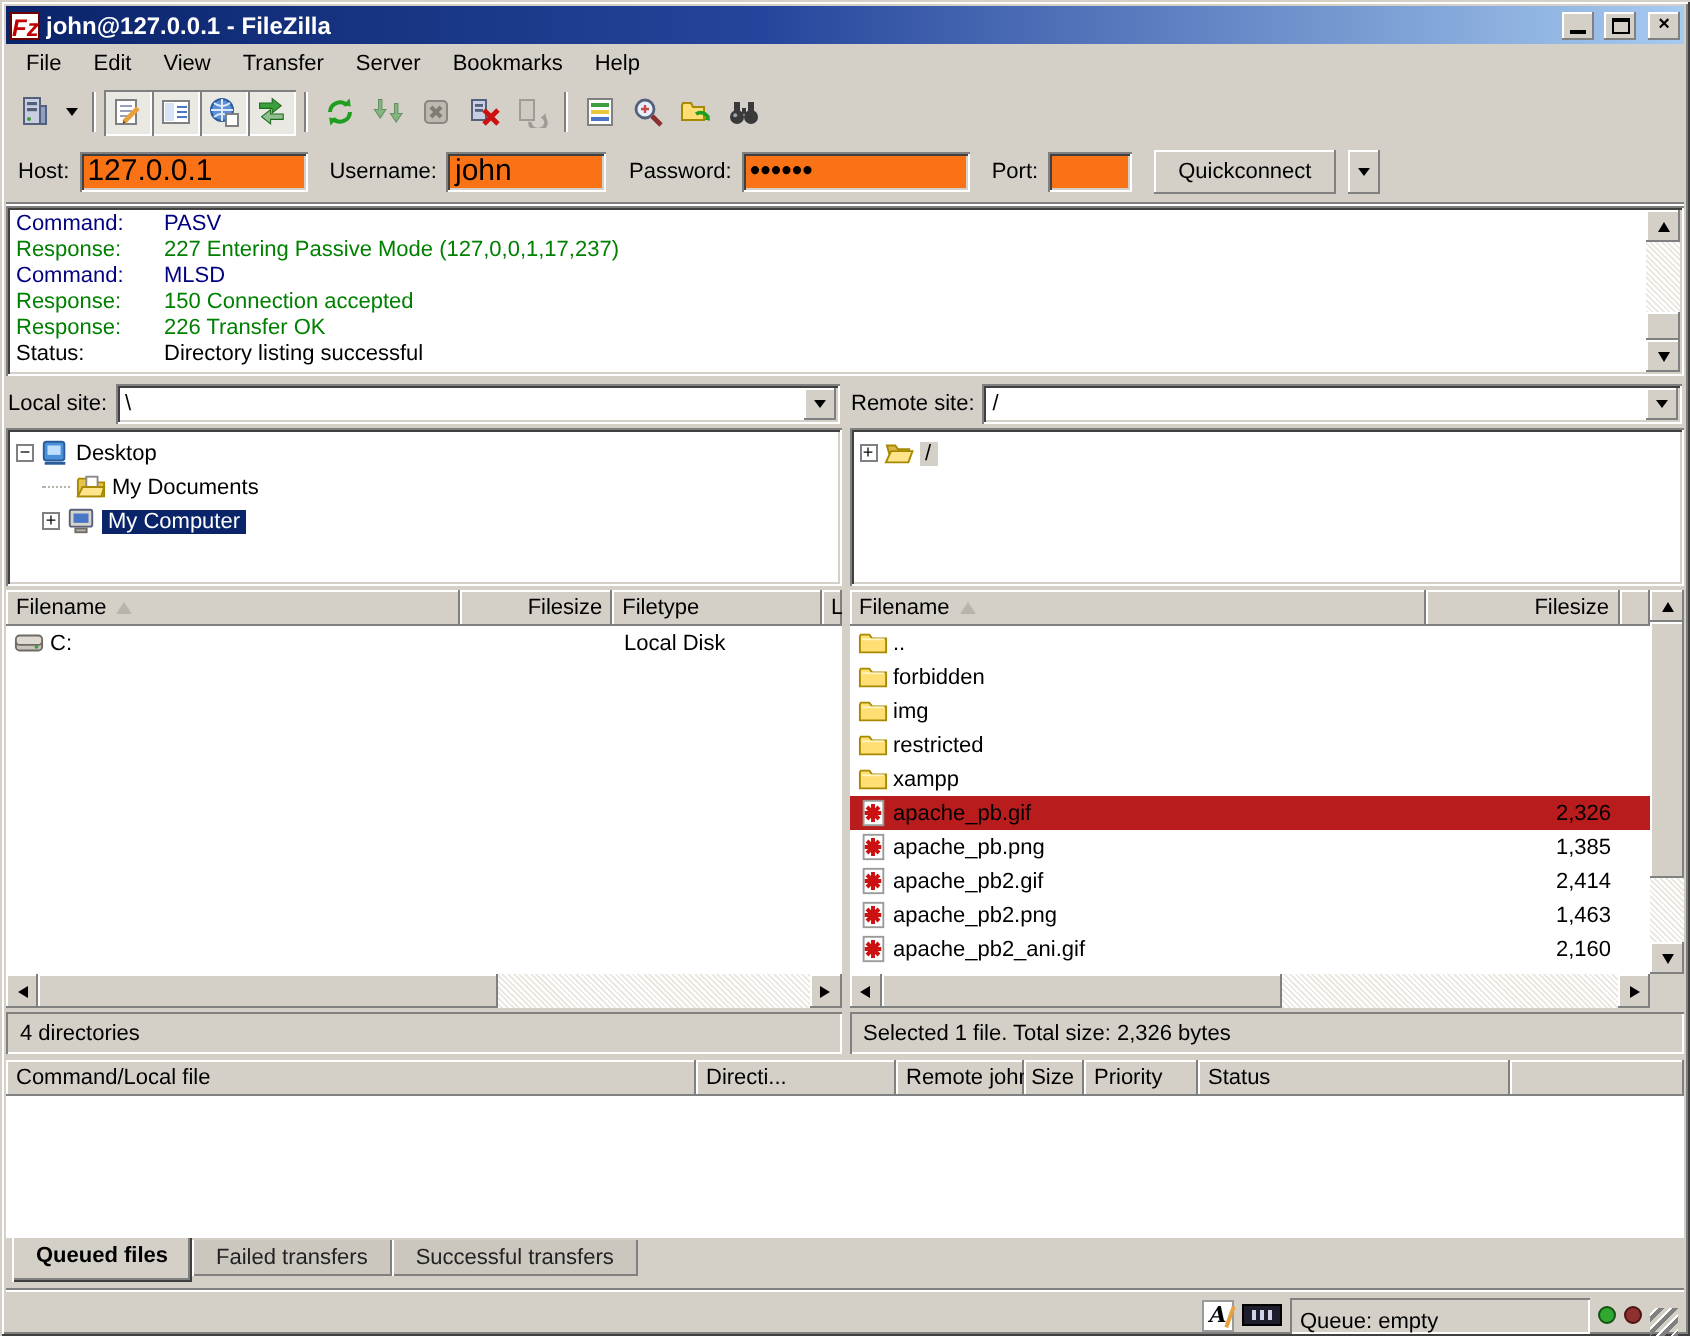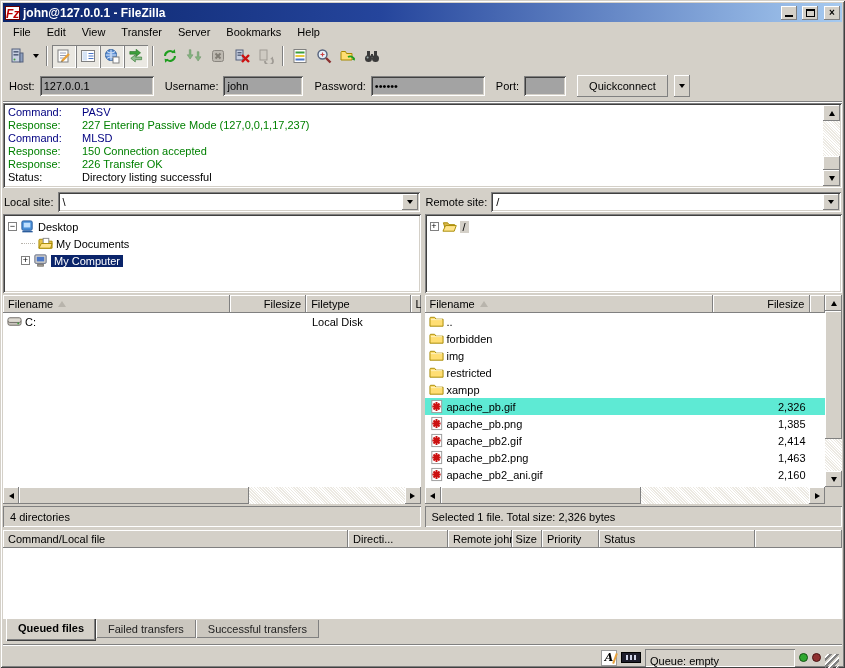--- a/index.html
+++ b/index.html
@@ -35,22 +35,22 @@
   .tb-btn{ width:24px; height:23px; display:flex; align-items:center; justify-content:center;}
   .tb-drop{ width:13px; height:23px; display:flex; align-items:center; justify-content:center;}
   .tb-btn.toggled{ box-shadow: inset 1px 1px 0 #808080, inset -1px -1px 0 #fff; background:#EAE8E2;}
   .tb-sep{ width:2px; height:20px; border-left:1px solid #808080; border-right:1px solid #fff; margin:0 4px;}
   .tri-down-s{ width:0;height:0;border-left:3px solid transparent;border-right:3px solid transparent;border-top:4px solid #000;}
 
   
   .quickbar{ height:32px; flex:0 0 32px; display:flex; align-items:center; padding:0 6px; gap:5px;
      border-bottom:1px solid #808080; box-shadow:0 1px 0 #fff;}
   .qc-label{ white-space:nowrap;}
-  .qc-input{ height:20px; background:#a3a3a3; border:none; outline:none; padding:3px 4px;
-    font-family:"Liberation Sans",sans-serif; font-size:11px;
+  .qc-input{ height:20px; background:#f97316; border:none; outline:none; padding:3px 4px;
+    font-family:"Liberation Sans",sans-serif; font-size:15px;
     box-shadow: inset 1px 1px 0 #808080, inset -1px -1px 0 #FFFFFF, inset 2px 2px 0 #404040, inset -2px -2px 0 #D4D0C8;}
   .qc-btn{ height:22px; padding:0 12px; font-family:"Liberation Sans",sans-serif; font-size:11px; border:none; background:#D4D0C8;}
   .qc-dropbtn{ width:16px; height:22px; display:flex;align-items:center;justify-content:center; margin-left:1px;}
 
   
   .logpane{ height:85px; flex:0 0 85px; position:relative; padding:3px 22px 3px 5px; overflow:hidden; margin-top:1px;}
   .log-line{ height:13px; line-height:13px; white-space:nowrap;}
   .log-label{ display:inline-block; width:74px;}
 
   
@@ -84,21 +84,21 @@
   .sel-inactive{ background:#D4D0C8; padding:0 3px;}
 
   .listwrap{ flex:1; min-height:0; display:flex; margin-top:2px; overflow:hidden;}
   .listcol{ flex:1; min-width:0; display:flex; flex-direction:column; background:#fff;}
   .lheader{ height:18px; flex:0 0 18px; display:flex; background:#22c55e;}
   .hcell{ display:flex; align-items:center; padding:0 5px; gap:5px; overflow:hidden; white-space:nowrap;
      box-shadow: inset -1px -1px 0 #808080, inset 1px 1px 0 #fff; background:#D4D0C8;}
   .hcell.num{ justify-content:flex-end;}
   .lrows{ flex:1; overflow:hidden; background:#fff;}
   .lrow{ height:17px; display:flex; align-items:center;}
-  .lrow.selected{ background:#5eead4;}
+  .lrow.selected{ background:#b91c1c;}
   .cell{ display:flex; align-items:center; gap:3px; padding:0 4px; overflow:hidden; white-space:nowrap;}
   .cell.num{ justify-content:flex-end;}
   .sort-up{ width:0;height:0;border-left:4px solid transparent;border-right:4px solid transparent;border-bottom:6px solid #B8B4AC;}
   .corner{ width:17px; flex:0 0 17px; background:#D4D0C8;}
   .panestatus{ height:21px; flex:0 0 21px; margin-top:2px; display:flex; align-items:center; padding:0 7px;
      box-shadow: inset 1px 1px 0 #808080, inset -1px -1px 0 #fff;}
 
   
   .hsplit{ height:3px; flex:0 0 3px;}
   .queuepane{ height:89px; flex:0 0 89px; display:flex; flex-direction:column; overflow:hidden;}

